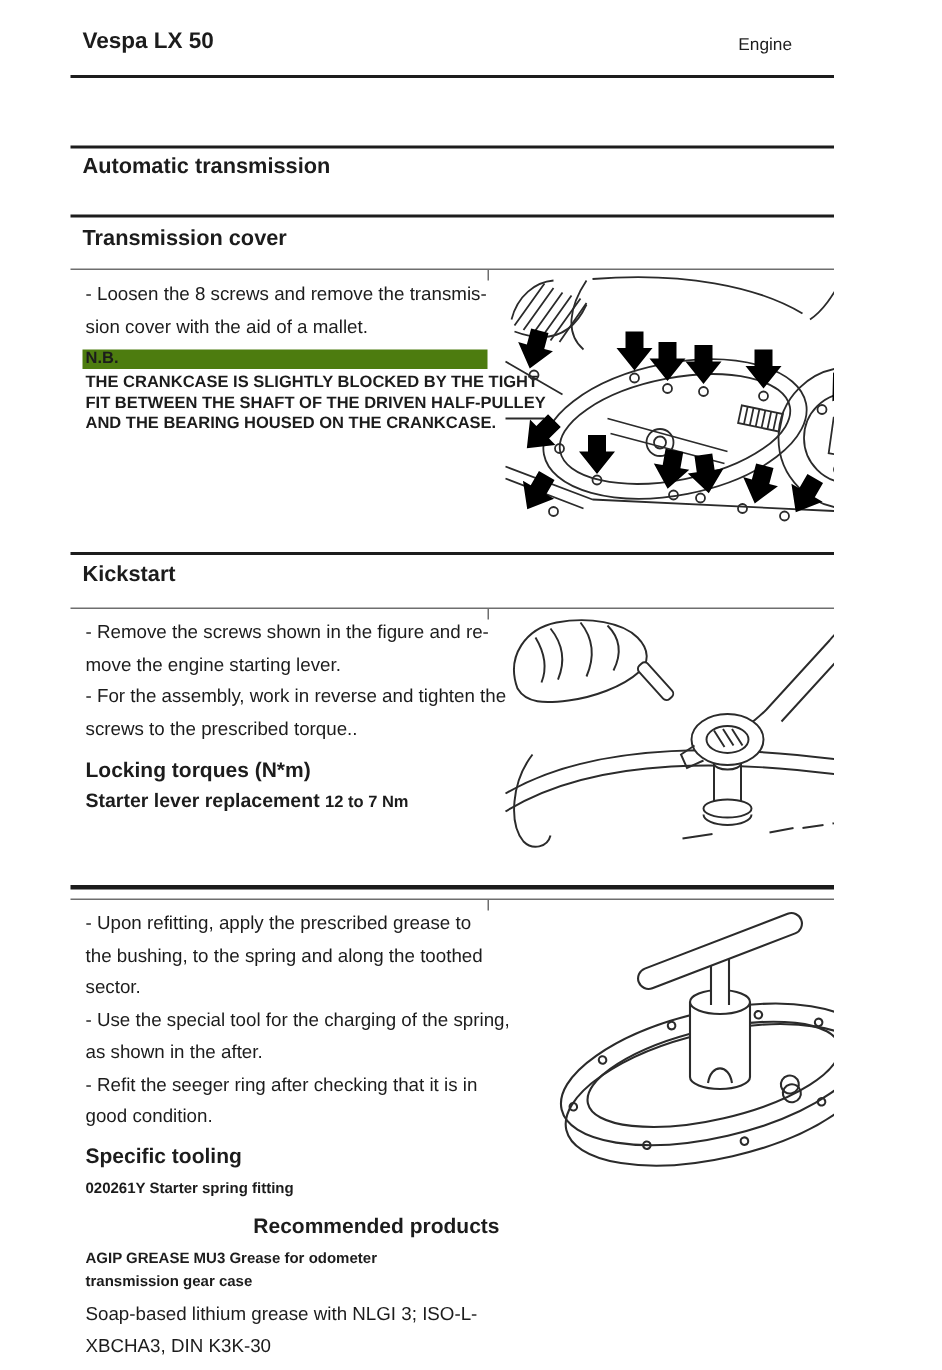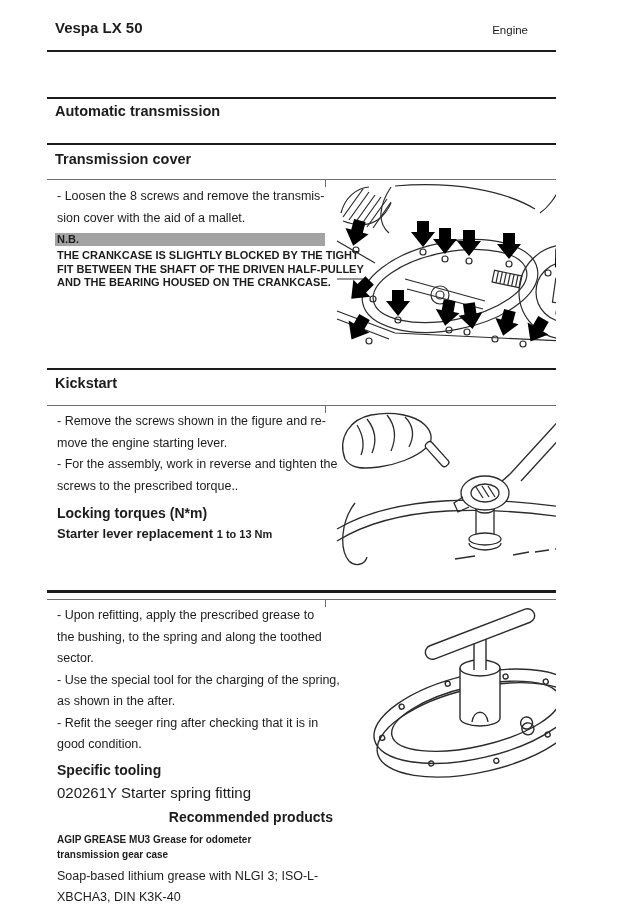--- a/index.html
+++ b/index.html
@@ -10,29 +10,29 @@
   .rule-thick{position:absolute;left:47px;width:553px;height:2px;background:#1c1c1c;}
   .rule-xthick{position:absolute;left:47px;width:553px;height:3px;background:#1c1c1c;}
   .rule-thin{position:absolute;left:47px;width:553px;height:1px;background:#6e6e6e;}
   .col-tick{position:absolute;left:325px;width:1px;height:7px;background:#6e6e6e;}
   .doc-title{position:absolute;left:55px;top:19px;font-size:15px;font-weight:bold;}
   .doc-chapter{position:absolute;right:28px;top:24px;font-size:11.5px;}
   .sec-heading{position:absolute;left:55px;font-size:14.5px;font-weight:bold;}
   .textcol{position:absolute;left:57px;}
   .body-line{font-size:12.5px;line-height:21.5px;white-space:nowrap;}
   .nb-bar{margin-left:-2px;margin-top:4px;width:270px;height:13px;line-height:13px;
-          background:#a3a3a3;font-size:11px;font-weight:bold;padding-left:2px;box-sizing:border-box;}
+          background:#4d7c0f;font-size:11px;font-weight:bold;padding-left:2px;box-sizing:border-box;}
   .warn-line{font-size:11px;font-weight:bold;line-height:13.5px;white-space:nowrap;margin-top:0;}
   .warn-block{margin-top:3px;}
   .torques-heading{margin-top:8px;font-size:14px;font-weight:bold;line-height:16px;}
   .torque-line{margin-top:5px;font-size:13px;font-weight:bold;line-height:15px;white-space:nowrap;}
   .torque-value{font-size:11px;font-weight:bold;}
   .sub-heading{margin-top:6px;font-size:14px;font-weight:bold;line-height:17px;}
   .sub-heading.products{margin-top:9px;text-align:right;}
-  .tool-line{margin-top:7px;font-size:15px;font-weight:normal;line-height:14px;white-space:nowrap;}
+  .tool-line{margin-top:7px;font-size:10px;font-weight:bold;line-height:14px;white-space:nowrap;}
   .product-name-line{font-size:10px;font-weight:bold;line-height:15.5px;white-space:nowrap;}
   .product-name-block{margin-top:6px;}
   .desc-line{font-size:12.5px;line-height:21.5px;white-space:nowrap;}
   .desc-block{margin-top:3px;}
   .fig{position:absolute;}
   .fig svg{display:block;}
 </style>
 </head>
 <body>
 
@@ -135,21 +135,21 @@
   <div class="col-tick" style="top:406px"></div>
 
   <div class="textcol" style="top:411px;width:272px;">
     <div class="body-line">- Remove the screws shown in the figure and re-</div>
     <div class="body-line">move the engine starting lever.</div>
     <div class="body-line">- For the assembly, work in reverse and tighten the</div>
     <div class="body-line">screws to the prescribed torque..</div>
     <div class="torques-heading">Locking torques (N*m)</div>
     <div class="torque-line">
       <span>Starter lever replacement</span>
-      <span class="torque-value">1 to 13 Nm</span>
+      <span class="torque-value">12 to 7 Nm</span>
     </div>
   </div>
 
   <div class="fig" style="left:335px;top:409px;">
     <svg width="270" height="162" viewBox="0 0 270 162">
       <g stroke="#2b2b2b" fill="none" stroke-width="1.3">
 
         <path d="M2,120 C60,86 150,84 268,104 M2,132 C60,96 150,94 268,114"></path>
         <path d="M20,94 C6,112 4,140 14,152 C20,158 30,156 32,148"></path>
         <path d="M120,150 l20,-3 M178,146 l16,-3 M200,143 l14,-2 M220,140 l12,-2 M242,151 l12,-2"></path>
@@ -191,21 +191,21 @@
     <div class="body-line">good condition.</div>
     <div class="sub-heading">Specific tooling</div>
     <div class="tool-line">020261Y Starter spring fitting</div>
     <div class="sub-heading products">Recommended products</div>
     <div class="product-name-block">
       <div class="product-name-line">AGIP GREASE MU3 Grease for odometer</div>
       <div class="product-name-line">transmission gear case</div>
     </div>
     <div class="desc-block">
       <div class="desc-line">Soap-based lithium grease with NLGI 3; ISO-L-</div>
-      <div class="desc-line">XBCHA3, DIN K3K-40</div>
+      <div class="desc-line">XBCHA3, DIN K3K-30</div>
     </div>
   </div>
 
   <div class="fig" style="left:348px;top:604px;">
     <svg width="262" height="195" viewBox="0 0 262 195">
       <g stroke="#2b2b2b" fill="none" stroke-width="1.4">
 
         <g transform="rotate(-13 130 122)">
           <ellipse cx="130" cy="112" rx="104" ry="42"></ellipse>
           <ellipse cx="130" cy="126" rx="104" ry="42"></ellipse>

